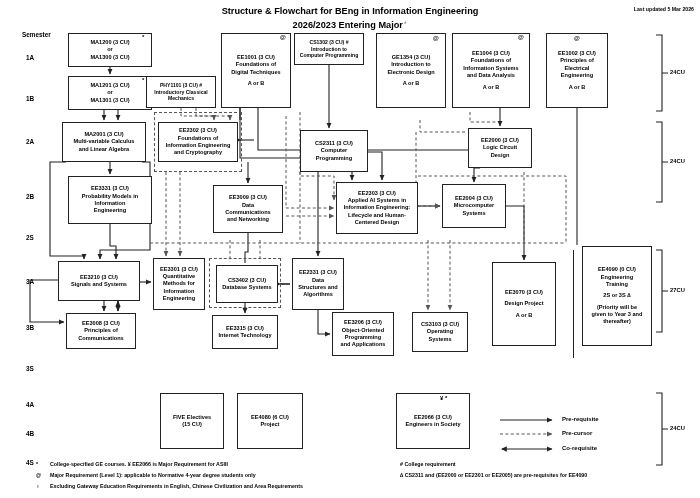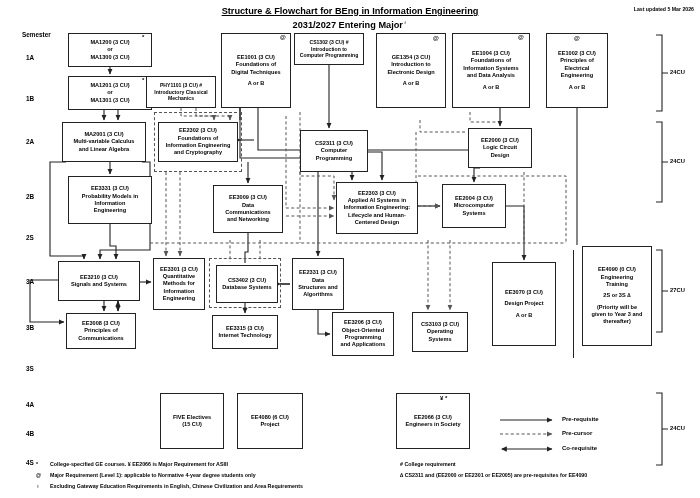--- a/index.html
+++ b/index.html
@@ -9,39 +9,39 @@
   #edges{position:absolute;left:0;top:0;width:700px;height:498px;z-index:1;}
   .node{position:absolute;box-sizing:border-box;border:1.4px solid #222;background:#fff;
         z-index:3;display:flex;flex-direction:column;align-items:center;justify-content:center;
         text-align:center;font-size:5.6px;line-height:1.32;font-weight:bold;padding:1px 2px;}
   .node .ln{display:block;white-space:nowrap;}
   .node.wrapok .ln{white-space:normal;}
   .node .gap{height:4px;}
   .sup{position:absolute;font-size:6px;font-weight:bold;z-index:4;}
   .semlabel{position:absolute;font-size:6.4px;font-weight:bold;z-index:4;}
   .title{position:absolute;text-align:center;font-weight:bold;z-index:4;}
-  .t1{font-size:9.2px;left:0;top:6px;width:700px;text-decoration:underline;}
+  .t1{font-size:9.2px;left:0;top:6px;width:700px;}
   .t2{font-size:9.2px;left:0;top:19px;width:700px;}
   .upd{position:absolute;right:6px;top:6px;font-size:5.2px;font-weight:bold;z-index:4;}
   .culabel{position:absolute;font-size:5.8px;font-weight:bold;z-index:4;}
   .fnrow{position:absolute;font-size:5.3px;font-weight:bold;z-index:4;white-space:nowrap;}
   .fnmark{position:absolute;font-size:5.3px;font-weight:bold;z-index:4;}
   .legtext{position:absolute;font-size:6px;font-weight:bold;z-index:4;}
   .dashbox{position:absolute;border:1.2px dashed #555;z-index:2;box-sizing:border-box;}
   .plainline{position:absolute;background:#222;z-index:2;}
   .nodesm{font-size:5.1px;}
 </style>
 </head>
 <body>
 
 <div id="stage">
 
   <div class="title t1">Structure &amp; Flowchart for BEng in Information Engineering</div>
   <div class="title t2">
-    <span>2031/2027 Entering Major</span><span style="font-size:6px;vertical-align:super">♁</span>
+    <span>2026/2023 Entering Major</span><span style="font-size:6px;vertical-align:super">♁</span>
   </div>
   <div class="upd">Last updated 5 Mar 2026</div>
   <div class="semlabel" style="left:22px;top:31px">Semester</div>
 
   <div class="dashbox" style="left:154px;top:112px;width:88px;height:60px;"></div>
   <div class="dashbox" style="left:209px;top:258px;width:72px;height:50px;"></div>
 
   <div class="plainline" style="left:573px;top:250px;width:1.4px;height:108px;"></div>
 
   <svg id="edges" viewBox="0 0 700 498">

